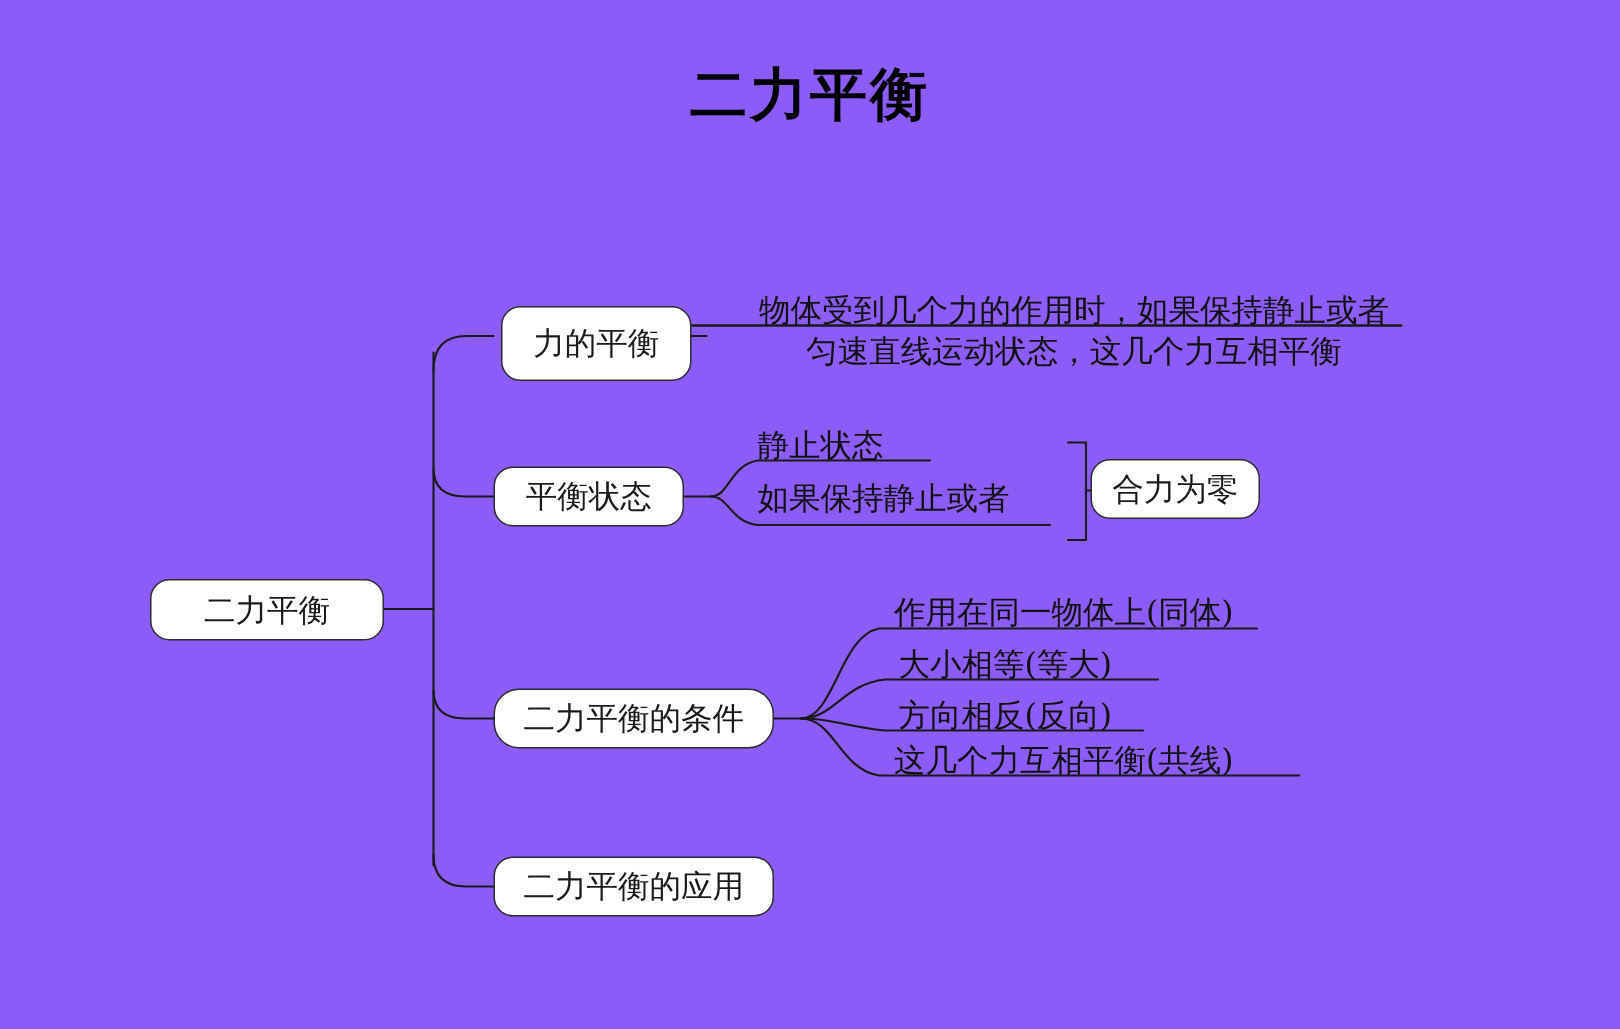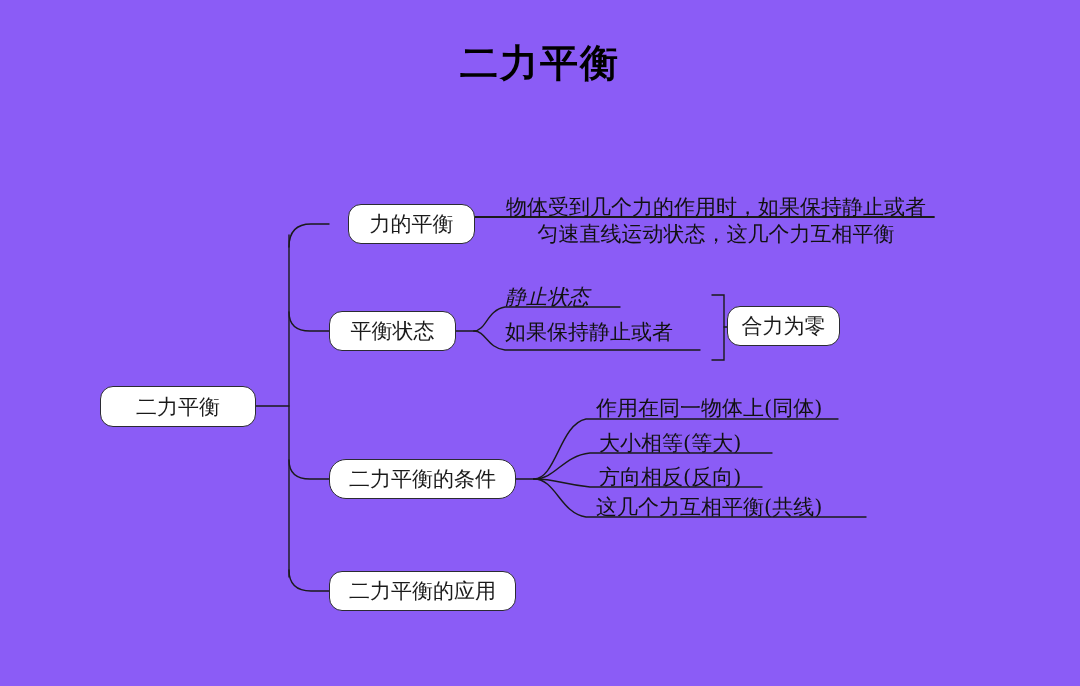--- a/index.html
+++ b/index.html
@@ -106,32 +106,32 @@
       <path d="M 534 479 C 556 479 562 456 590 453 L 772 453"></path>
       <path d="M 534 479 C 556 479 562 484 590 487 L 762 487"></path>
       <path d="M 534 479 C 556 479 560 513 586 517 L 866 517"></path>
     </g>
   </svg>
 
   <div class="node" style="left:100px; top:386px; width:156px; height:41px;">
     <span>二力平衡</span>
   </div>
 
-  <div class="node" style="left:348px; top:204px; width:127px; height:40px;">
+  <div class="node" style="left:334px; top:204px; width:127px; height:50px;">
     <span>力的平衡</span>
   </div>
   <div class="leaf multiline" style="left:481px; top:166px; width:470px;">
     <span>物体受到几个力的作用时，如果保持静止或者
 匀速直线运动状态，这几个力互相平衡</span>
   </div>
 
   <div class="node" style="left:329px; top:311px; width:127px; height:40px;">
     <span>平衡状态</span>
   </div>
-  <div class="leaf" style="left:505px; top:284px;font-style:italic;">
+  <div class="leaf" style="left:505px; top:284px;">
     <span>静止状态</span>
   </div>
   <div class="leaf" style="left:505px; top:319px;">
     <span>如果保持静止或者</span>
   </div>
   <div class="node" style="left:727px; top:306px; width:113px; height:40px;">
     <span>合力为零</span>
   </div>
 
   <div class="node" style="left:329px; top:459px; width:187px; height:40px;border-radius:17px;">

